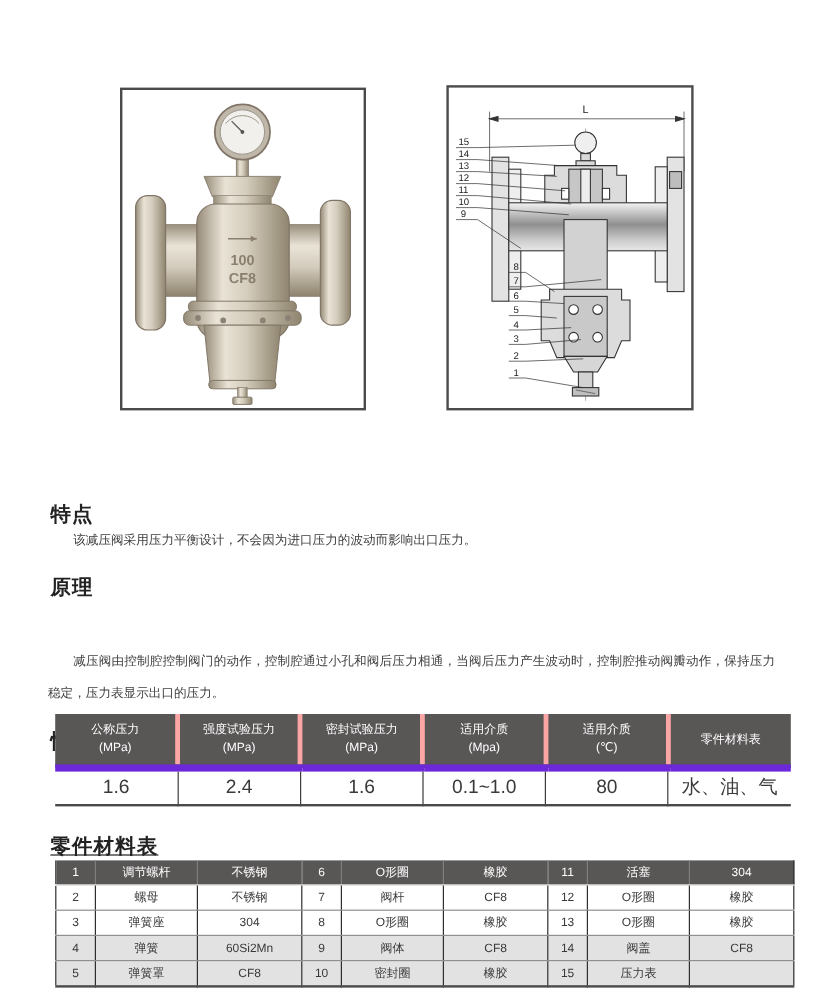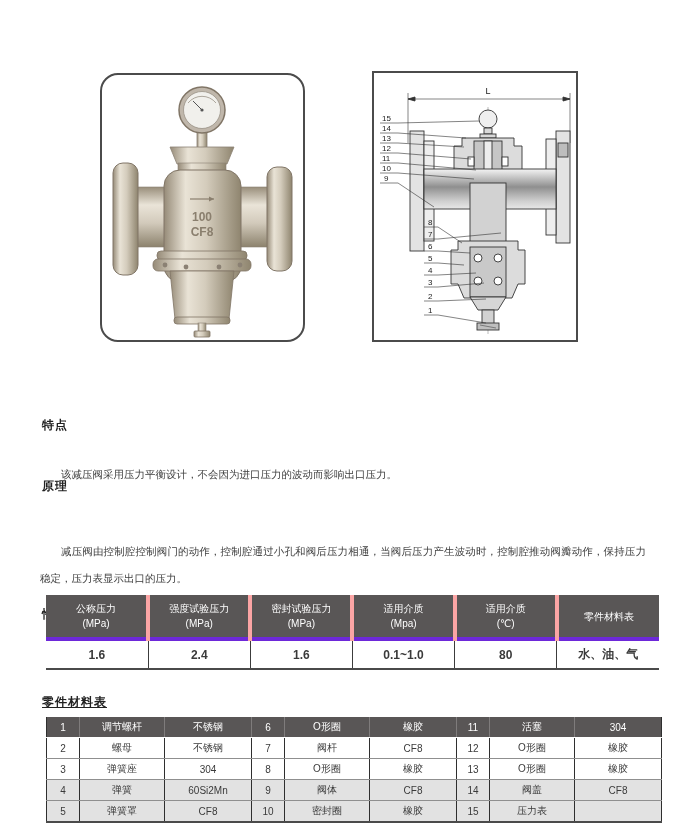--- a/index.html
+++ b/index.html
@@ -1,31 +1,31 @@
 <!DOCTYPE html>
 <html><head>
 <meta charset="utf-8">
 <style>
   html,body{margin:0;padding:0;background:#ffffff;}
   body{font-family:"Liberation Sans","DejaVu Sans",sans-serif;color:#3a3a3a;}
   #page{position:relative;width:683px;height:836px;background:#ffffff;overflow:hidden;}
 
   .img-box{position:absolute;border:2px solid #4b4b4b;background:#ffffff;box-sizing:border-box;}
-  #photo-box{left:100px;top:73px;width:205px;height:269px;border-radius:18px;}
+  #photo-box{left:100px;top:73px;width:205px;height:269px;}
   #diagram-box{left:372px;top:71px;width:206px;height:271px;}
 
-  .sec-heading{position:absolute;font-size:12px;font-weight:bold;color:#222222;letter-spacing:1px;}
+  .sec-heading{position:absolute;font-size:17px;font-weight:bold;color:#222222;letter-spacing:1px;}
   .body-text{position:absolute;font-size:10.5px;line-height:27px;color:#404040;text-indent:2em;text-align:justify;}
 
   
   #perf-table{position:absolute;left:46px;top:595px;width:613px;border-collapse:collapse;table-layout:fixed;border-bottom:2px solid #4a4a4a;}
   #perf-table th{background:#595656;color:#ffffff;font-weight:normal;font-size:10px;height:42px;
                  border-right:4px solid #fca5a5;padding:0;text-align:center;vertical-align:middle;line-height:15px;}
   #perf-table th:last-child{border-right:none;}
-  #perf-table td{font-size:12px;color:#3a3a3a;text-align:center;height:25px;border-right:1px solid #3c3c3c;border-top:4px solid #6d28d9;font-weight:bold;}
+  #perf-table td{font-size:16px;color:#3a3a3a;text-align:center;height:25px;border-right:1px solid #3c3c3c;border-top:6px solid #6d28d9;}
   #perf-table td:last-child{border-right:none;}
 
   
   #parts-table{position:absolute;left:46px;top:717px;width:613px;border-collapse:collapse;table-layout:fixed;
                border-bottom:2px solid #4a4a4a;border-left:1.5px solid #2f2f2f;border-right:1.5px solid #2f2f2f;}
   #parts-table td{font-size:10px;text-align:center;height:20px;border-right:1.5px solid #2f2f2f;border-bottom:1px solid #8f8f8f;padding:0;}
   #parts-table td:last-child{border-right:none;}
   #parts-table tr.dark td{background:#595656;color:#ffffff;border-right:1px solid #7f7c7c;border-bottom:1px solid #ffffff;}
   #parts-table tr.dark td:last-child{border-right:none;}
   #parts-table tr.light td{background:#ffffff;}
@@ -234,21 +234,21 @@
           </g>
         <g>
             <text x="54" y="240">1</text>
             <path d="M50,242 h14 L112,250" stroke="#333" stroke-width="0.6" fill="none"></path>
           </g>
       </g>
     </svg>
   </div>
 
   <div class="sec-heading" style="left:42px;top:417px;">特点</div>
-  <div class="body-text" style="left:40px;top:437px;width:606px;margin-top:24px;">该减压阀采用压力平衡设计，不会因为进口压力的波动而影响出口压力。</div>
+  <div class="body-text" style="left:40px;top:437px;width:606px;">该减压阀采用压力平衡设计，不会因为进口压力的波动而影响出口压力。</div>
 
   <div class="sec-heading" style="left:42px;top:478px;">原理</div>
   <div class="body-text" style="left:40px;top:490px;width:606px;margin-top:48px;">减压阀由控制腔控制阀门的动作，控制腔通过小孔和阀后压力相通，当阀后压力产生波动时，控制腔推动阀瓣动作，保持压力稳定，压力表显示出口的压力。</div>
 
   <div class="sec-heading" style="left:42px;top:570px;margin-top:36px;">性能规范</div>
   <table id="perf-table">
     <tbody>
         <tr>
       <th>
             <div>公称压力</div>

